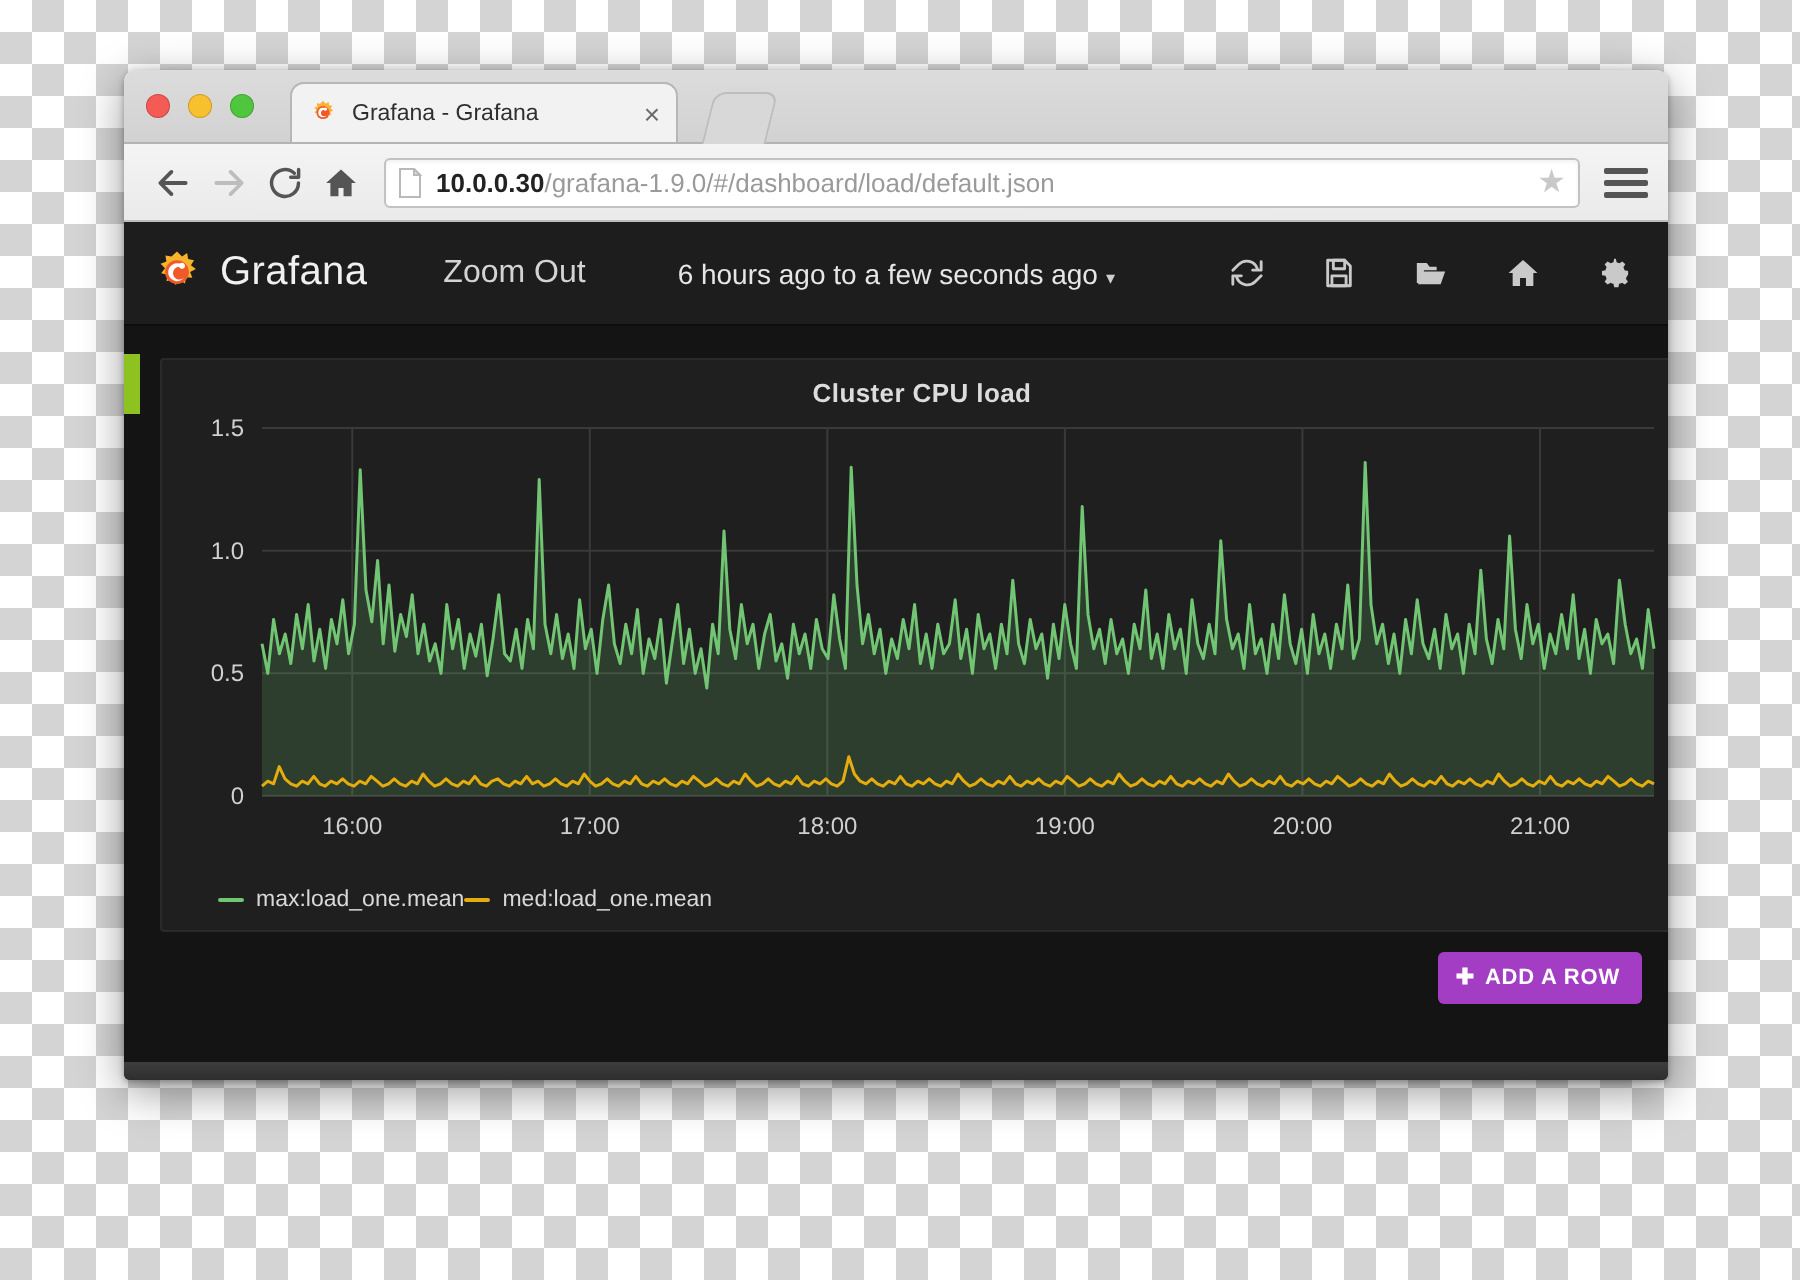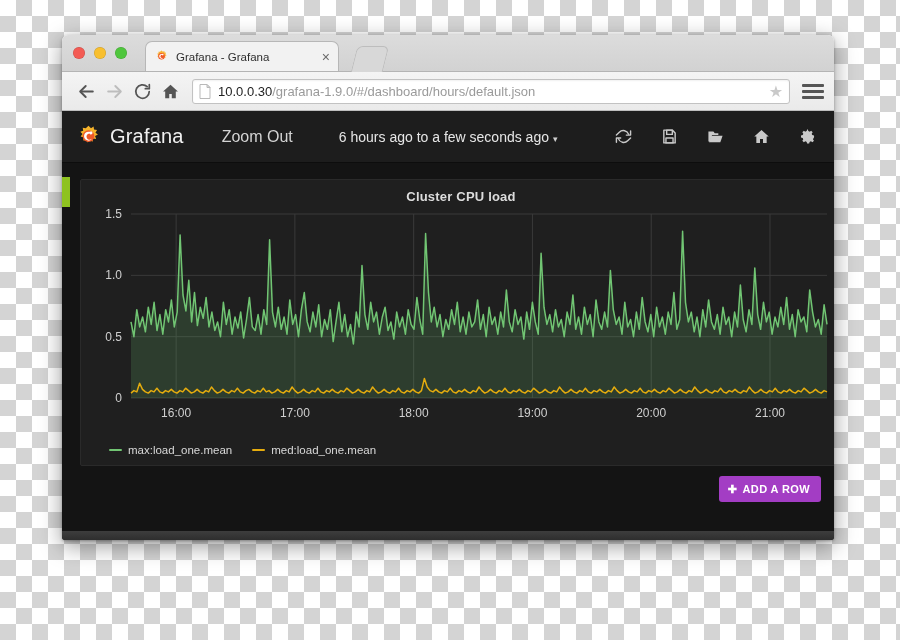--- a/index.html
+++ b/index.html
@@ -62,21 +62,21 @@
     flex:1;height:25px;margin:0 8px;background:#fff;
     border:1px solid #c2c2c2;border-radius:3px;
     display:flex;align-items:center;padding:0 6px;box-sizing:border-box;
     box-shadow:inset 0 1px 2px rgba(0,0,0,.06);
   }
   .omni-doc{width:12px;height:15px;margin-right:7px;flex:0 0 auto;}
   .omni-url{
     font-size:13px;color:#9a9a9a;white-space:nowrap;overflow:hidden;
     font-family:"Liberation Sans",sans-serif;
   }
-  .omni-url b{color:#222;font-weight:400;text-align:center;}
+  .omni-url b{color:#222;font-weight:700;text-align:center;}
   .omni-star{color:#c9c9c9;font-size:16px;margin-left:auto;padding-left:6px;}
   .hamburger{
     width:22px;height:22px;flex:0 0 auto;display:flex;flex-direction:column;
     justify-content:center;gap:3px;margin-left:4px;
   }
   .hamburger i{display:block;height:3px;background:#555;border-radius:1px;}
   
   .app{position:relative;height:430px;background:#141414;overflow:hidden;}
   .g-navbar{
     position:relative;height:52px;background:#1d1d1d;
@@ -98,21 +98,21 @@
   .panel{
     position:absolute;left:18px;top:16px;width:760px;height:285px;
     background:#1f1f1f;border:1px solid #2a2a2a;border-radius:2px;
   }
   .panel-title{
     text-align:center;font-size:13px;font-weight:bold;color:#dcdcdc;
     padding-top:9px;letter-spacing:.2px;
   }
   .plot{position:absolute;left:0;top:28px;width:760px;height:222px;}
   .legend{
-    position:absolute;left:28px;bottom:9px;display:flex;gap:20px;align-items:center;
+    position:absolute;left:28px;bottom:9px;display:flex;align-items:center;
   }
   .leg-item{display:flex;align-items:center;font-size:11.5px;color:#d8d8d8;}
   .leg-dash{width:13px;height:2px;margin-right:6px;border-radius:1px;}
   .addrow{
     position:absolute;right:13px;top:313px;
     background:#a33dc4;color:#fff;border:none;border-radius:3px;
     font-size:11px;font-weight:bold;letter-spacing:.4px;
     padding:7px 11px 7px 9px;display:flex;align-items:center;gap:5px;
     font-family:"Liberation Sans",sans-serif;cursor:pointer;
   }
@@ -171,21 +171,21 @@
       <svg width="19" height="19" viewBox="0 0 24 24" fill="currentColor">
           <path d="M12 3.4 2.6 12h2.7v8.4h5.1v-5.3h3.2v5.3h5.1V12h2.7z"></path>
         </svg>
     </span>
 
     <div class="omnibox">
       <svg class="omni-doc" viewBox="0 0 12 15">
         <path d="M1 .5h7L11 3.5v11H1z" fill="#fff" stroke="#b9b9b9" stroke-width="1"></path>
         <path d="M8 .5 11 3.5H8z" fill="#e3e3e3" stroke="#b9b9b9" stroke-width="1"></path>
       </svg>
-      <span class="omni-url"><b>10.0.0.30</b><span>/grafana-1.9.0/#/dashboard/hours/default.json</span></span>
+      <span class="omni-url"><b>10.0.0.30</b><span>/grafana-1.9.0/#/dashboard/load/default.json</span></span>
       <span class="omni-star">★</span>
     </div>
 
     <span class="hamburger">
         <i></i>
         <i></i>
         <i></i>
       </span>
   </div>
 

